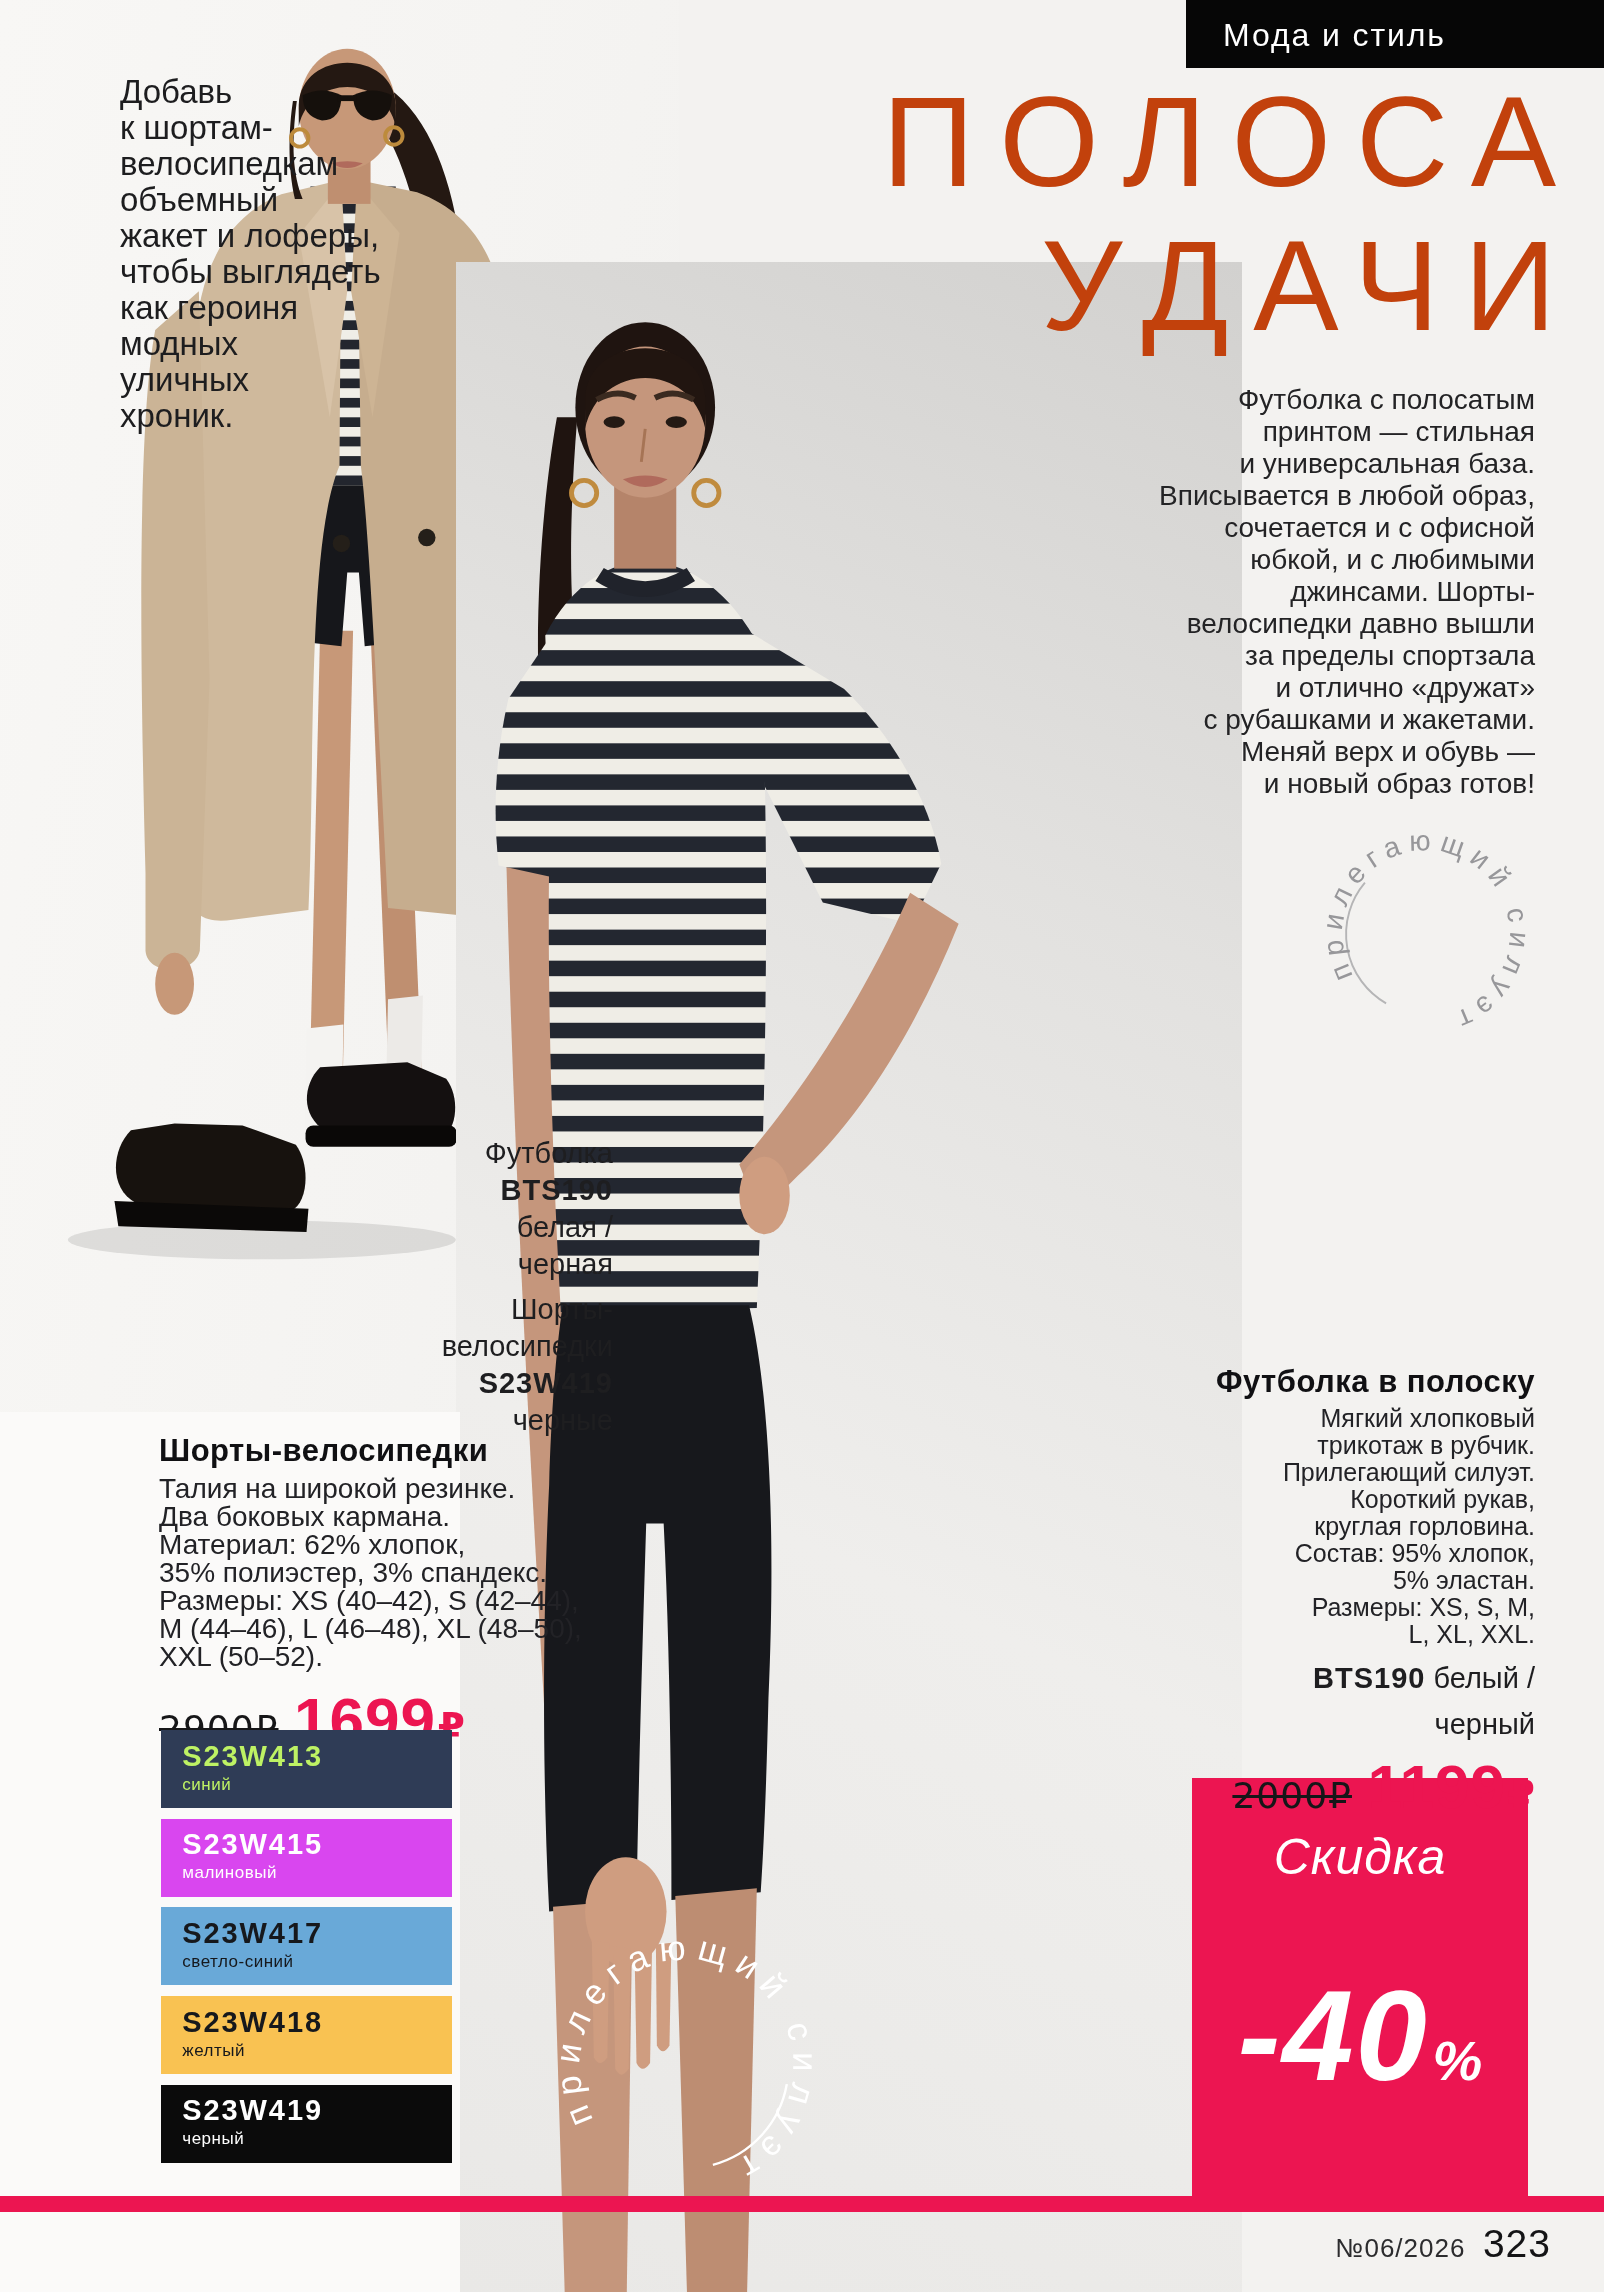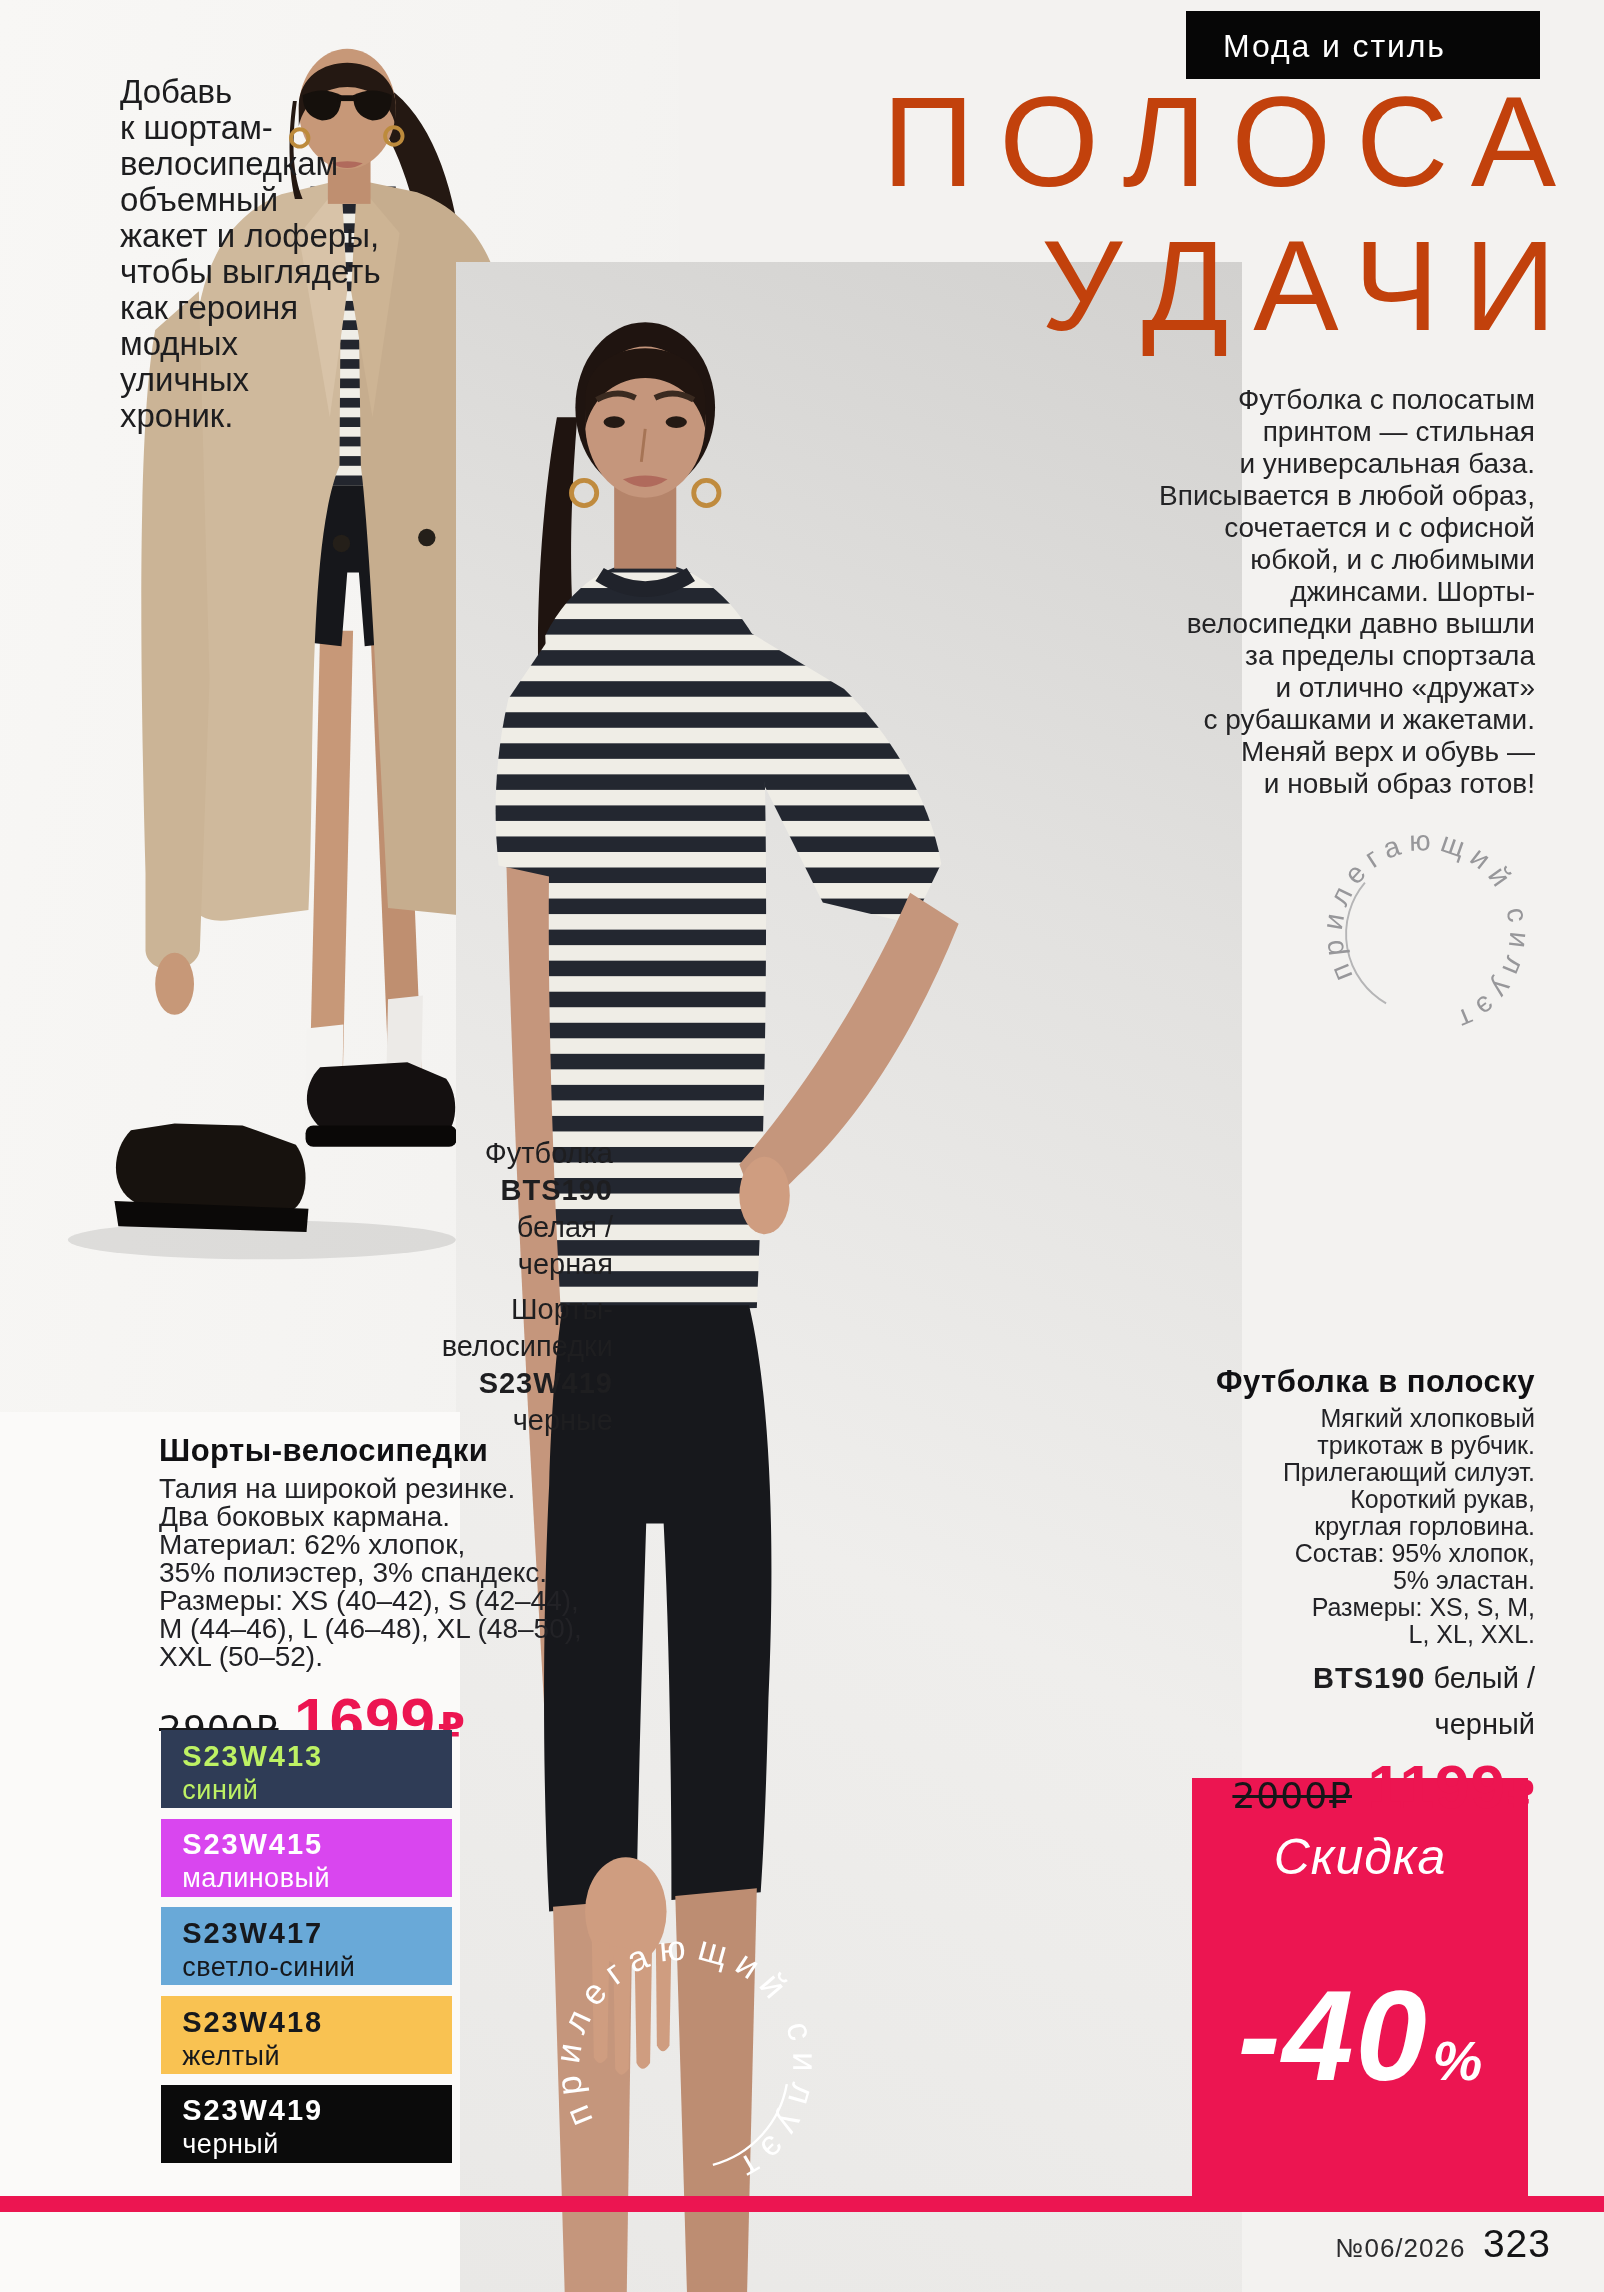--- a/index.html
+++ b/index.html
@@ -8,21 +8,21 @@
   .abs{position:absolute;}
   .pre{white-space:pre;}
 
   
   #photo-left{left:0;top:0;width:679px;height:1436px;z-index:1;
     background:linear-gradient(100deg,#f8f7f5 0%,#f5f4f2 55%,rgba(240,239,237,0) 85%);}
   #photo-right{left:456px;top:262px;width:786px;height:2030px;z-index:2;
     background:linear-gradient(205deg,#d2d1cf 0%,#e2e1df 30%,#efeeec 62%,#e9e8e6 100%);}
 
   
-  #section-bar{left:1186px;top:11px;width:354px;height:68px;background:#060606;z-index:6;}
+  #section-bar{left:1186px;top:0;width:419px;height:68px;background:#060606;z-index:6;}
   #section-bar span{display:block;padding-left:37px;line-height:70px;font-size:32px;color:#fff;letter-spacing:1.9px;}
 
   
   #page-title{right:49px;top:70px;z-index:6;text-align:right;color:#c2410c;font-weight:300;
     font-size:128px;line-height:144px;letter-spacing:25px;}
   #page-title div{margin-right:-25px;}
 
   
   #intro{left:120px;top:74px;z-index:6;font-size:33px;line-height:36px;color:#1d1d1f;}
 
@@ -49,21 +49,21 @@
   #product-left .details{font-size:28px;line-height:28px;color:#222226;}
   .price-row{display:flex;align-items:baseline;margin-top:13.6px;}
   .price-old{font-size:36px;color:#161618;text-decoration:line-through;letter-spacing:1px;font-family:"DejaVu Sans","Liberation Sans",sans-serif;}
   .price-new{font-size:62px;font-weight:bold;color:#ec1551;margin-left:15.5px;letter-spacing:1px;}
   .price-cur{font-size:39px;font-weight:bold;color:#ec1551;margin-left:1.9px;font-family:"DejaVu Sans","Liberation Sans",sans-serif;}
 
   
   #swatches{left:161px;top:1730px;width:291px;z-index:6;}
   .swatch{width:291px;height:78px;margin-bottom:10.7px;box-sizing:border-box;padding:9.7px 0 0 21.3px;}
   .swatch-code{font-size:29px;font-weight:bold;letter-spacing:1.9px;}
-  .swatch-name{font-size:27px;margin-top:1.9px;letter-spacing:0.5px;}
+  .swatch-name{font-size:17px;margin-top:1.9px;letter-spacing:0.5px;}
 
   
   #product-right{right:70px;top:1364px;z-index:6;text-align:right;color:#17171a;}
   #product-right .details{font-size:25px;line-height:27px;color:#222226;margin-top:4.9px;}
   #product-right .code-line{font-size:29px;line-height:32px;margin-top:14px;color:#1e1e20;}
   #product-right .code-line b{letter-spacing:1px;}
   #product-right .price-row{justify-content:flex-end;margin-top:11.6px;}
 
   
   #discount{left:1192px;top:1778px;width:336px;height:434px;background:#ec1551;z-index:4;color:#fff;font-style:italic;}

